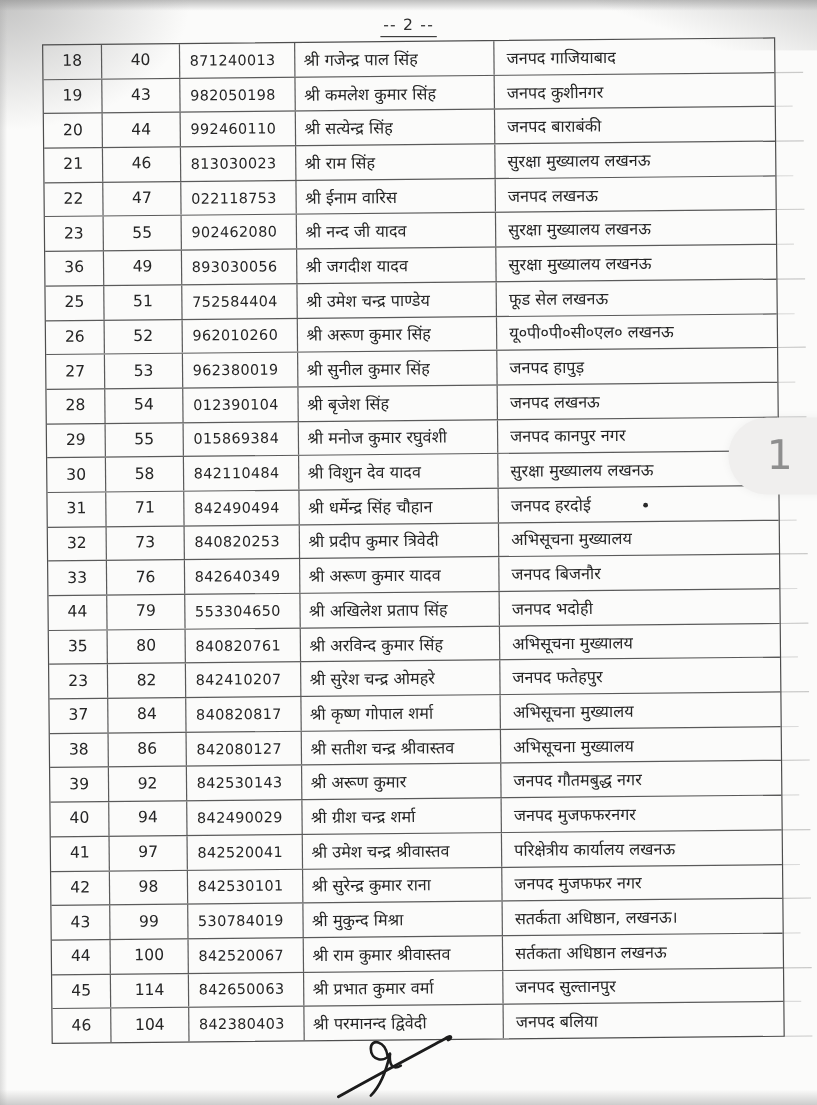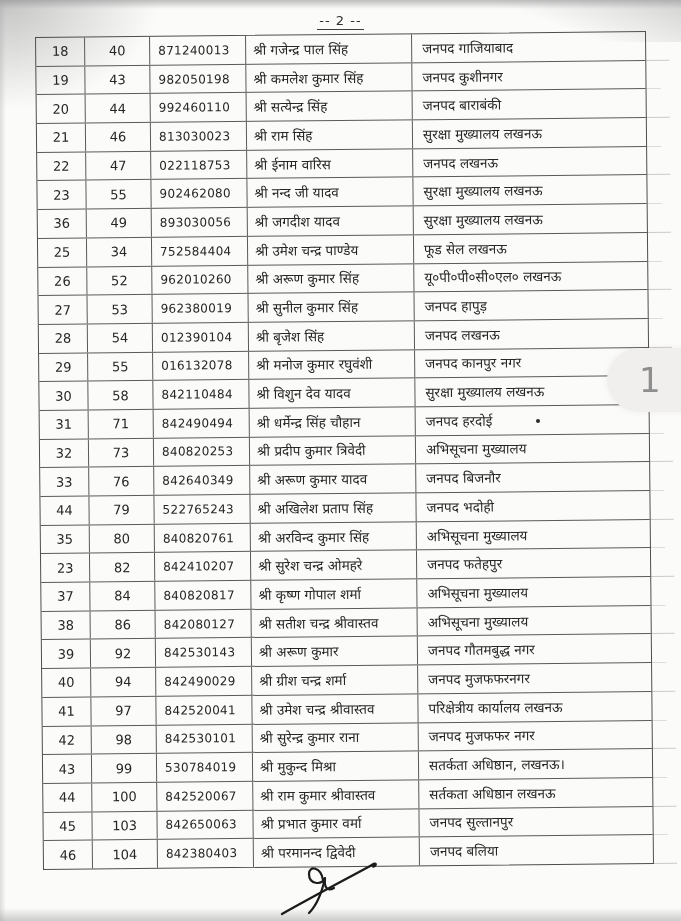--- a/index.html
+++ b/index.html
@@ -133,21 +133,21 @@
     <div class="row">
       <div class="cell c-sno">36</div>
       <div class="cell c-num">49</div>
       <div class="cell c-id">893030056</div>
       <div class="cell c-name">श्री जगदीश यादव</div>
       <div class="cell c-post">सुरक्षा मुख्यालय लखनऊ</div>
     </div>
 
     <div class="row">
       <div class="cell c-sno">25</div>
-      <div class="cell c-num">34</div>
+      <div class="cell c-num">51</div>
       <div class="cell c-id">752584404</div>
       <div class="cell c-name">श्री उमेश चन्द्र पाण्डेय</div>
       <div class="cell c-post">फूड सेल लखनऊ</div>
     </div>
 
     <div class="row">
       <div class="cell c-sno">26</div>
       <div class="cell c-num">52</div>
       <div class="cell c-id">962010260</div>
       <div class="cell c-name">श्री अरूण कुमार सिंह</div>
@@ -166,21 +166,21 @@
       <div class="cell c-sno">28</div>
       <div class="cell c-num">54</div>
       <div class="cell c-id">012390104</div>
       <div class="cell c-name">श्री बृजेश सिंह</div>
       <div class="cell c-post">जनपद लखनऊ</div>
     </div>
 
     <div class="row">
       <div class="cell c-sno">29</div>
       <div class="cell c-num">55</div>
-      <div class="cell c-id">016132078</div>
+      <div class="cell c-id">015869384</div>
       <div class="cell c-name">श्री मनोज कुमार रघुवंशी</div>
       <div class="cell c-post">जनपद कानपुर नगर</div>
     </div>
 
     <div class="row">
       <div class="cell c-sno">30</div>
       <div class="cell c-num">58</div>
       <div class="cell c-id">842110484</div>
       <div class="cell c-name">श्री विशुन देव यादव</div>
       <div class="cell c-post">सुरक्षा मुख्यालय लखनऊ</div>
@@ -206,21 +206,21 @@
       <div class="cell c-sno">33</div>
       <div class="cell c-num">76</div>
       <div class="cell c-id">842640349</div>
       <div class="cell c-name">श्री अरूण कुमार यादव</div>
       <div class="cell c-post">जनपद बिजनौर</div>
     </div>
 
     <div class="row">
       <div class="cell c-sno">44</div>
       <div class="cell c-num">79</div>
-      <div class="cell c-id">522765243</div>
+      <div class="cell c-id">553304650</div>
       <div class="cell c-name">श्री अखिलेश प्रताप सिंह</div>
       <div class="cell c-post">जनपद भदोही</div>
     </div>
 
     <div class="row">
       <div class="cell c-sno">35</div>
       <div class="cell c-num">80</div>
       <div class="cell c-id">840820761</div>
       <div class="cell c-name">श्री अरविन्द कुमार सिंह</div>
       <div class="cell c-post">अभिसूचना मुख्यालय</div>
@@ -293,21 +293,21 @@
     <div class="row">
       <div class="cell c-sno">44</div>
       <div class="cell c-num">100</div>
       <div class="cell c-id">842520067</div>
       <div class="cell c-name">श्री राम कुमार श्रीवास्तव</div>
       <div class="cell c-post">सर्तकता अधिष्ठान लखनऊ</div>
     </div>
 
     <div class="row">
       <div class="cell c-sno">45</div>
-      <div class="cell c-num">103</div>
+      <div class="cell c-num">114</div>
       <div class="cell c-id">842650063</div>
       <div class="cell c-name">श्री प्रभात कुमार वर्मा</div>
       <div class="cell c-post">जनपद सुल्तानपुर</div>
     </div>
 
     <div class="row">
       <div class="cell c-sno">46</div>
       <div class="cell c-num">104</div>
       <div class="cell c-id">842380403</div>
       <div class="cell c-name">श्री परमानन्द द्विवेदी</div>

